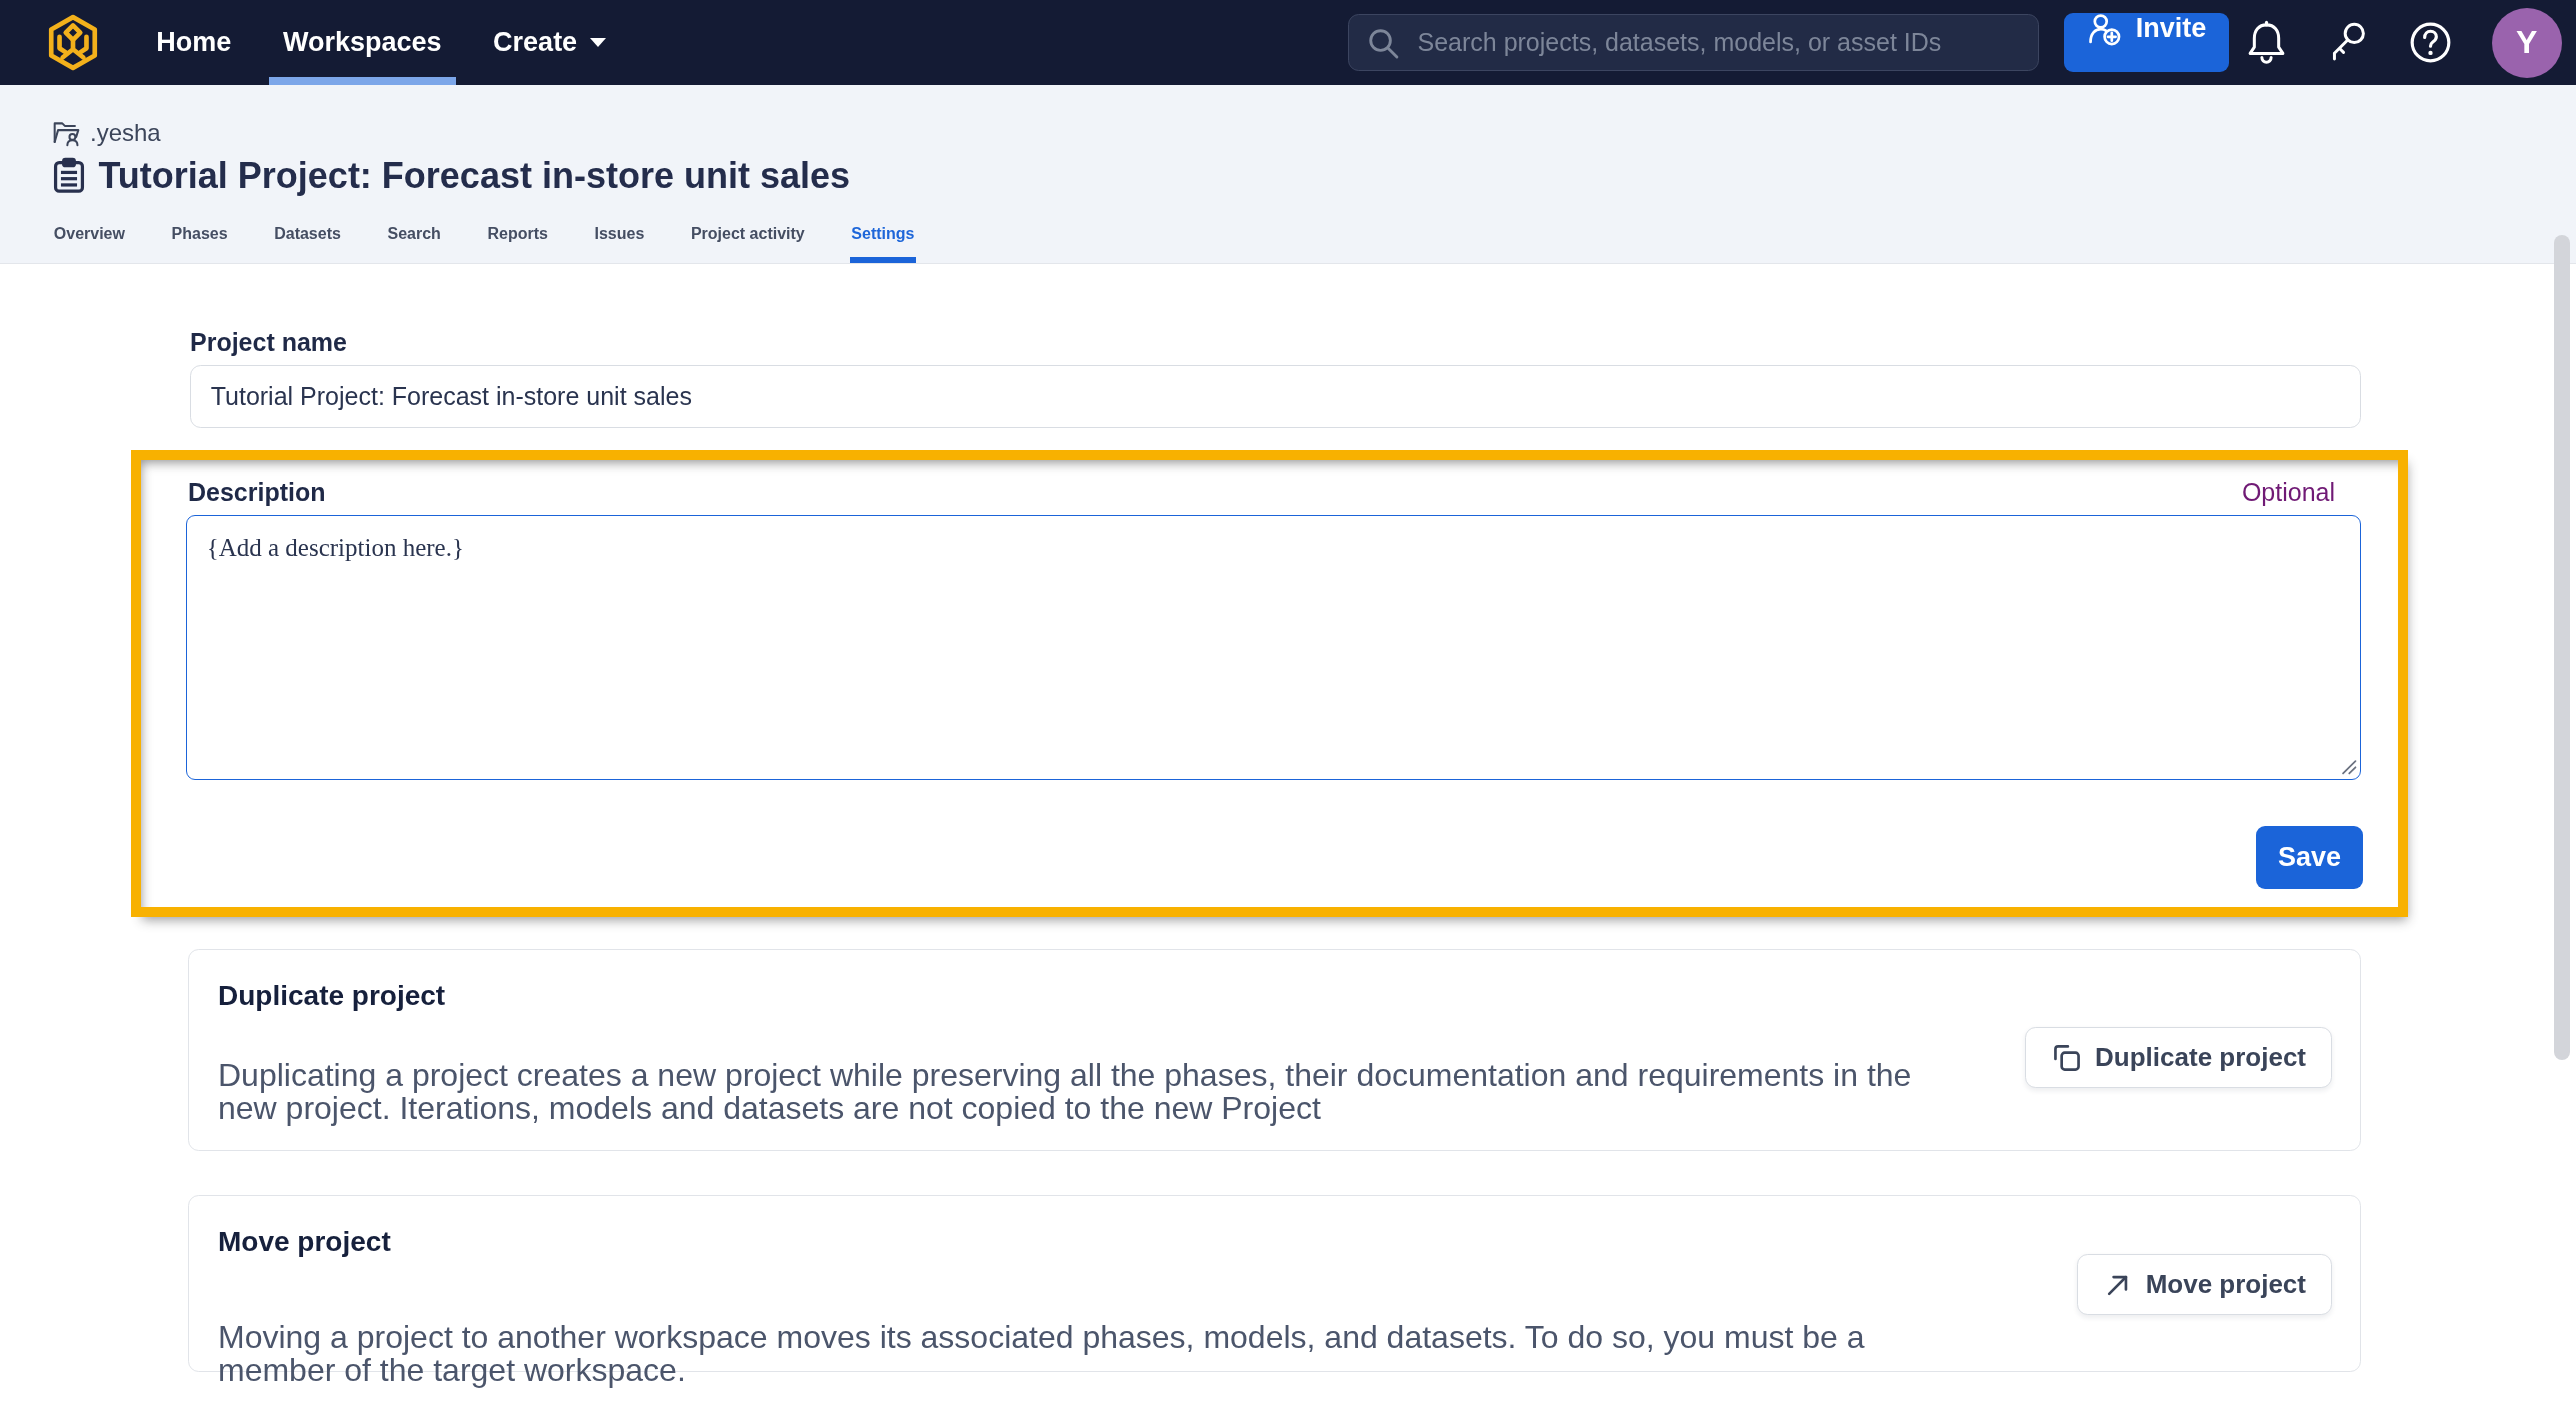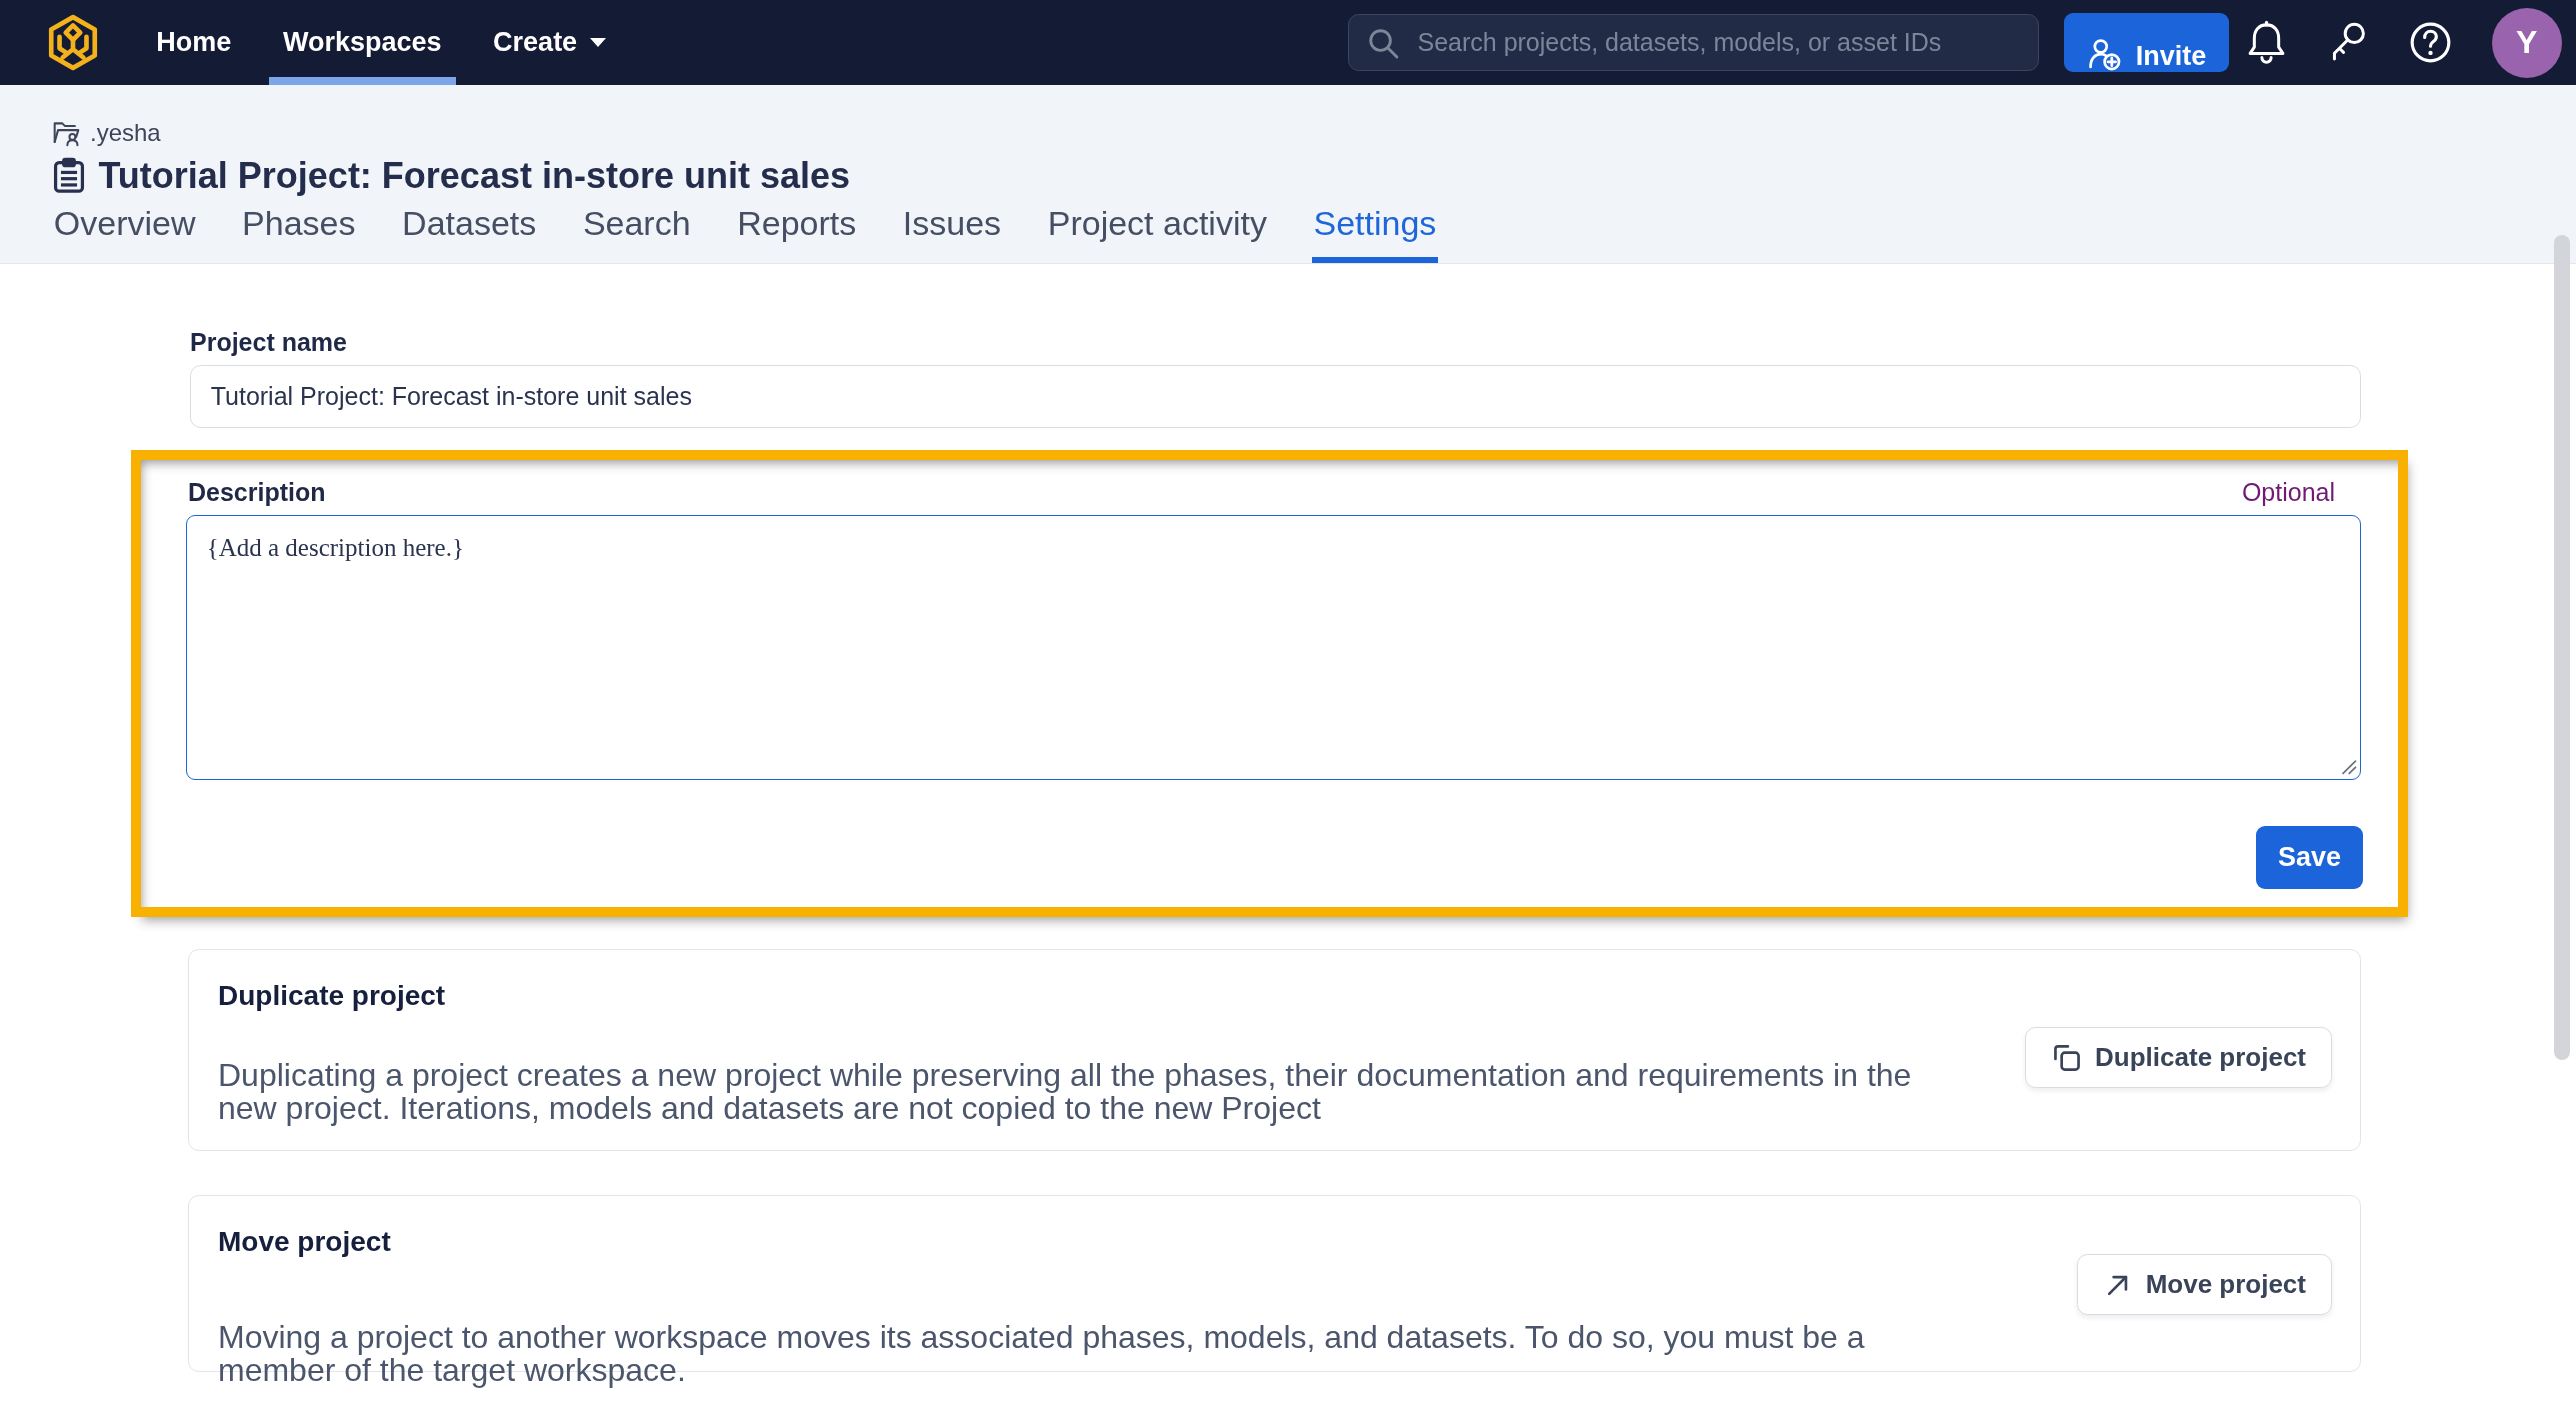--- a/index.html
+++ b/index.html
@@ -13,32 +13,32 @@
   .nav-item{position:relative;height:85px;display:flex;align-items:center;padding:0 14.3px;color:#ffffff;font-size:27px;font-weight:600;cursor:pointer;white-space:nowrap;}
   .nav-item.active{font-weight:700;}
   .nav-underline{position:absolute;left:0;right:0;bottom:0;height:8px;background:#7ca6e9;}
   .caret{width:0;height:0;border-left:8px solid transparent;border-right:8px solid transparent;border-top:9.8px solid #ffffff;margin-left:12.5px;}
 
   .search{margin-left:auto;width:691px;height:57px;background:#222b46;border:1.8px solid #3c4560;border-radius:10.7px;display:flex;align-items:center;box-sizing:border-box;padding:12px 16px;}
   .search svg{flex:0 0 auto;}
   .search input{flex:1;background:transparent;border:none;outline:none;color:#d7dce6;font-size:25px;margin-left:14.3px;font-family:"Liberation Sans",sans-serif;}
   .search input::placeholder{color:#7d8699;}
 
-  .invite{margin-left:25px;height:59px;padding:0 23px;background:#1b64d9;border:none;border-radius:9px;display:flex;align-items:flex-end;gap:12.5px;color:#ffffff;font-size:27px;font-weight:700;font-family:"Liberation Sans",sans-serif;cursor:pointer;}
+  .invite{margin-left:25px;height:59px;padding:0 23px;background:#1b64d9;border:none;border-radius:9px;display:flex;align-items:flex-start;gap:12.5px;color:#ffffff;font-size:27px;font-weight:700;font-family:"Liberation Sans",sans-serif;cursor:pointer;}
   .iconbar{display:flex;align-items:center;margin-left:12.5px;gap:32px;}
   .icon-btn{width:50px;height:50px;display:flex;align-items:center;justify-content:center;cursor:pointer;}
   .avatar{margin-left:36px;margin-right:14.3px;width:70px;height:70px;border-radius:50%;background:#9a63ad;color:#ffffff;font-size:32px;font-weight:700;display:flex;align-items:center;justify-content:center;cursor:pointer;}
 
   
   .subheader{position:absolute;left:0;top:85px;width:2576px;height:179px;background:#f1f4f9;border-bottom:1.8px solid #e3e6eb;box-sizing:border-box;}
   .breadcrumb{position:absolute;left:52px;top:34px;display:flex;align-items:center;gap:9px;color:#3c455a;font-size:24px;cursor:pointer;}
   .title-row{position:absolute;left:52px;top:70px;display:flex;align-items:center;gap:12.5px;}
   .page-title{margin:0;font-size:36px;font-weight:700;color:#242d4c;white-space:nowrap;}
   .tabs{position:absolute;left:52px;bottom:0;display:flex;gap:43px;}
-  .tab{padding:0 1.8px 14.3px 1.8px;font-size:34px;color:#454e63;cursor:pointer;border-bottom:6.3px solid transparent;white-space:nowrap;}
+  .tab{padding:0 1.8px 14.3px 1.8px;font-size:16px;color:#454e63;cursor:pointer;border-bottom:6.3px solid transparent;white-space:nowrap;font-weight:bold;}
   .tab.active{color:#1e66d9;border-bottom-color:#1b64d9;}
 
   
   .field-label{position:absolute;font-size:25px;font-weight:700;color:#1f2947;}
   .lbl-project-name{left:190px;top:328px;}
   .project-name-input{position:absolute;left:190px;top:365px;width:2171px;height:63px;box-sizing:border-box;border:1.8px solid #d9dde3;border-radius:10.7px;background:#ffffff;font-size:25px;color:#2a344f;padding:0 19.7px;outline:none;font-family:"Liberation Sans",sans-serif;}
 
   .annotation-box{position:absolute;left:131px;top:450px;width:2277px;height:467px;box-sizing:border-box;border:10.7px solid #f8b100;background:#ffffff;box-shadow:inset 5.4px 8px 10.7px -5.4px rgba(40,40,40,.5), 5.4px 8px 10.7px -5.4px rgba(40,40,40,.45);}
   .desc-label{position:absolute;left:47px;top:18px;font-size:25px;font-weight:700;color:#1f2947;}
   .optional{position:absolute;right:63px;top:18px;font-size:25px;color:#701a75;}

